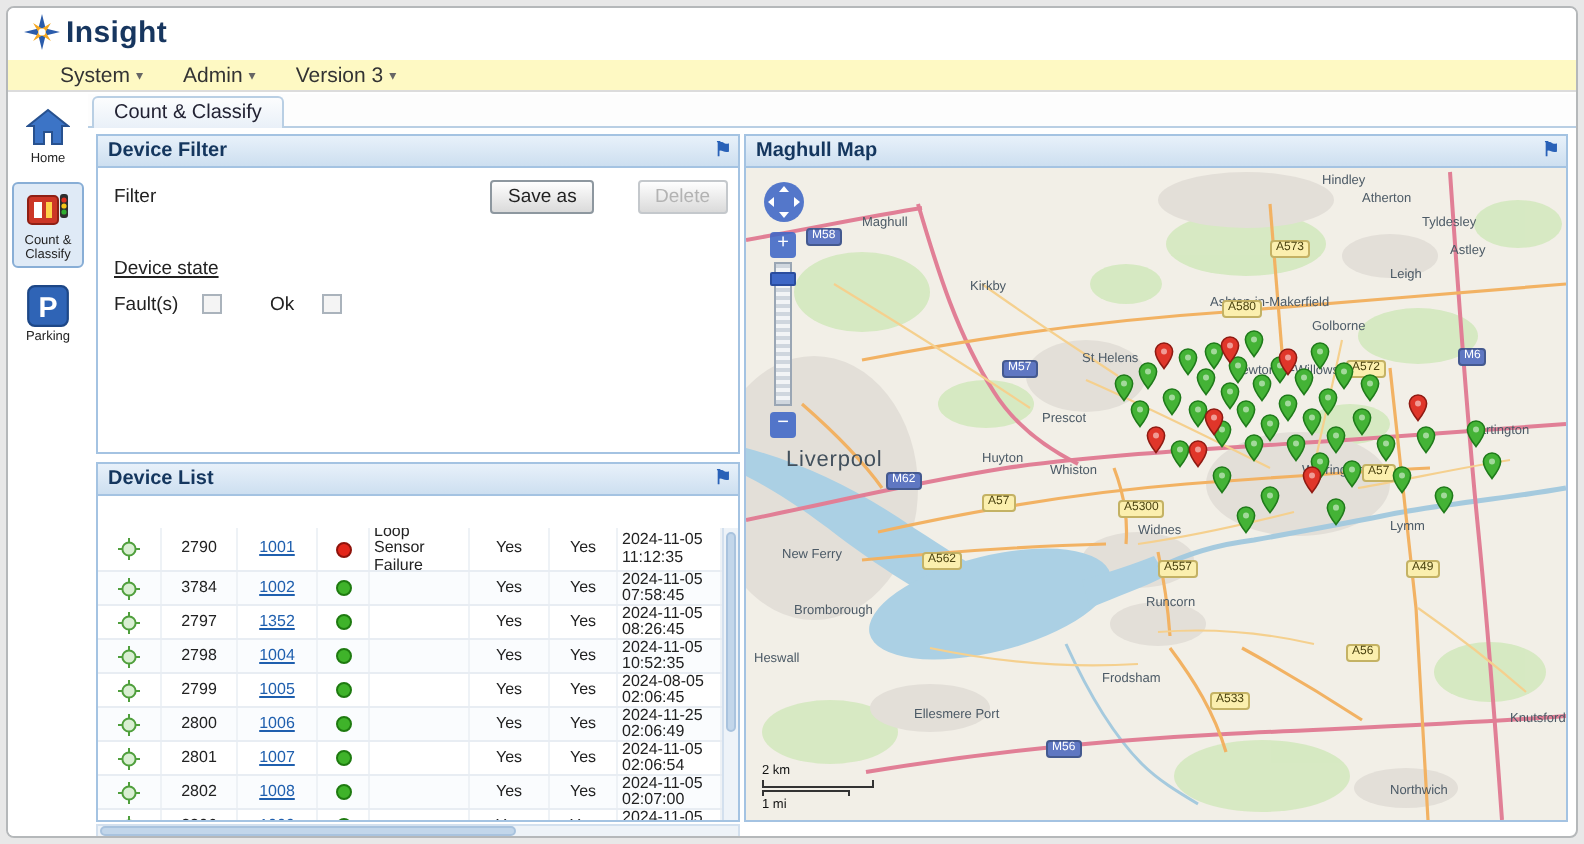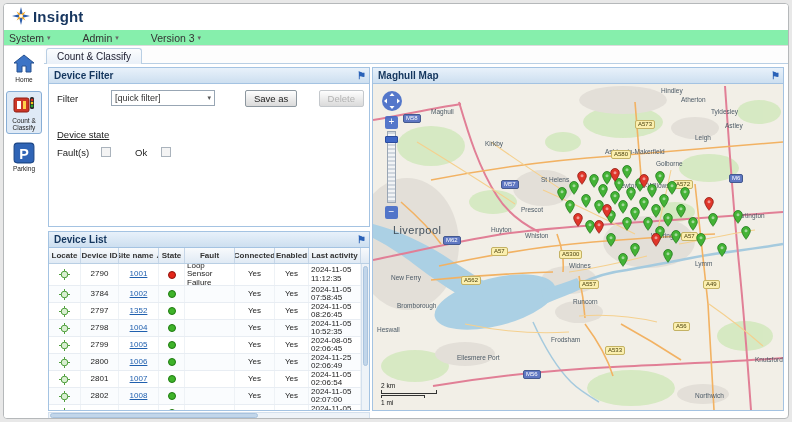--- a/index.html
+++ b/index.html
@@ -10,22 +10,22 @@
 
   
   .topbar{position:absolute;left:0;top:0;width:100%;height:26px;background:#fff}
   .logo{position:absolute;left:8px;top:3px;display:flex;align-items:center;gap:3px}
   .logo-text{font-size:15px;font-weight:bold;color:#17365f;letter-spacing:.2px}
   .notif-btn{position:absolute;right:8px;top:4px;height:18px;border:1px solid #9fa4a9;
     border-radius:9px;background:linear-gradient(#ffffff,#e7e7e7);font-size:9.5px;color:#222;
     display:flex;align-items:center;gap:4px;padding:0 8px;cursor:pointer}
 
   
-  .menubar{position:absolute;left:0;top:26px;width:100%;height:16px;background:#86efac;
-    border-bottom:1px solid #dcdcdc;display:flex;align-items:center;gap:32px;padding:0 5px}
+  .menubar{position:absolute;left:0;top:26px;width:100%;height:16px;background:#fef9c3;
+    border-bottom:1px solid #dcdcdc;display:flex;align-items:center;gap:20px;padding:0 26px}
   .menu-item{font-size:10.5px;color:#333;display:flex;align-items:center;gap:3px;cursor:pointer}
   .marrow{font-size:7px;color:#666}
 
   
   .sidebar{position:absolute;left:0;top:43px;width:40px;bottom:0;background:#fff}
   .side-item{width:36px;margin:3px auto 5px;text-align:center;font-size:6.5px;color:#222;
     line-height:7px;padding:2px 0;cursor:pointer;border:1px solid transparent;border-radius:3px}
   .side-item.active{background:#dfeaf6;border-color:#88aed6}
   .side-item .ic{display:block;margin:0 auto 1px;width:22px;height:22px}
 
@@ -175,53 +175,36 @@
     </div>
   </div>
 
   <section class="panel" id="p-filter">
     <div class="panel-h">
       <span>Device Filter</span>
       <span class="pin">⚑</span>
     </div>
     <div class="filter-body">
       <span class="flabel b" style="left:8px;top:9px">Filter</span>
-      <div class="dropdown">
-        <span>[quick filter]</span>
-        <span class="dd-arrow">▾</span>
-      </div>
       <button class="btn" id="saveas">Save as</button>
       <button class="btn" id="delete">Delete</button>
       <span class="flabel underline" style="left:8px;top:45px">Device state</span>
       <span class="flabel b" style="left:8px;top:63px">Fault(s)</span>
       <span class="cb" style="left:52px;top:63px"></span>
       <span class="flabel b" style="left:86px;top:63px">Ok</span>
       <span class="cb" style="left:112px;top:63px"></span>
     </div>
   </section>
 
   <section class="panel" id="p-list">
     <div class="panel-h">
       <span>Device List</span>
       <span class="pin">⚑</span>
     </div>
     <div class="list-body">
-      <div class="thead">
-        <div class="th c0">Locate</div>
-        <div class="th c1">Device ID</div>
-        <div class="th c2">
-          <span>Site name</span>
-          <span class="sort">▲</span>
-        </div>
-        <div class="th c3">State</div>
-        <div class="th c4">Fault</div>
-        <div class="th c5">Connected</div>
-        <div class="th c6">Enabled</div>
-        <div class="th c7">Last activity</div>
-      </div>
       <div class="rows">
           <div class="trow r0">
             <div class="td c0">
               <svg width="11" height="11" viewBox="0 0 11 11">
                 <circle cx="5.5" cy="5.5" r="3.3" fill="#d9efd2" stroke="#4f9f3c"></circle>
                 <path d="M5.5 0v2.5M5.5 8.5v2.5M0 5.5h2.5M8.5 5.5h2.5" stroke="#4f9f3c" stroke-width="1"></path>
               </svg>
             </div>
             <div class="td c1">2790</div>
             <div class="td c2">

